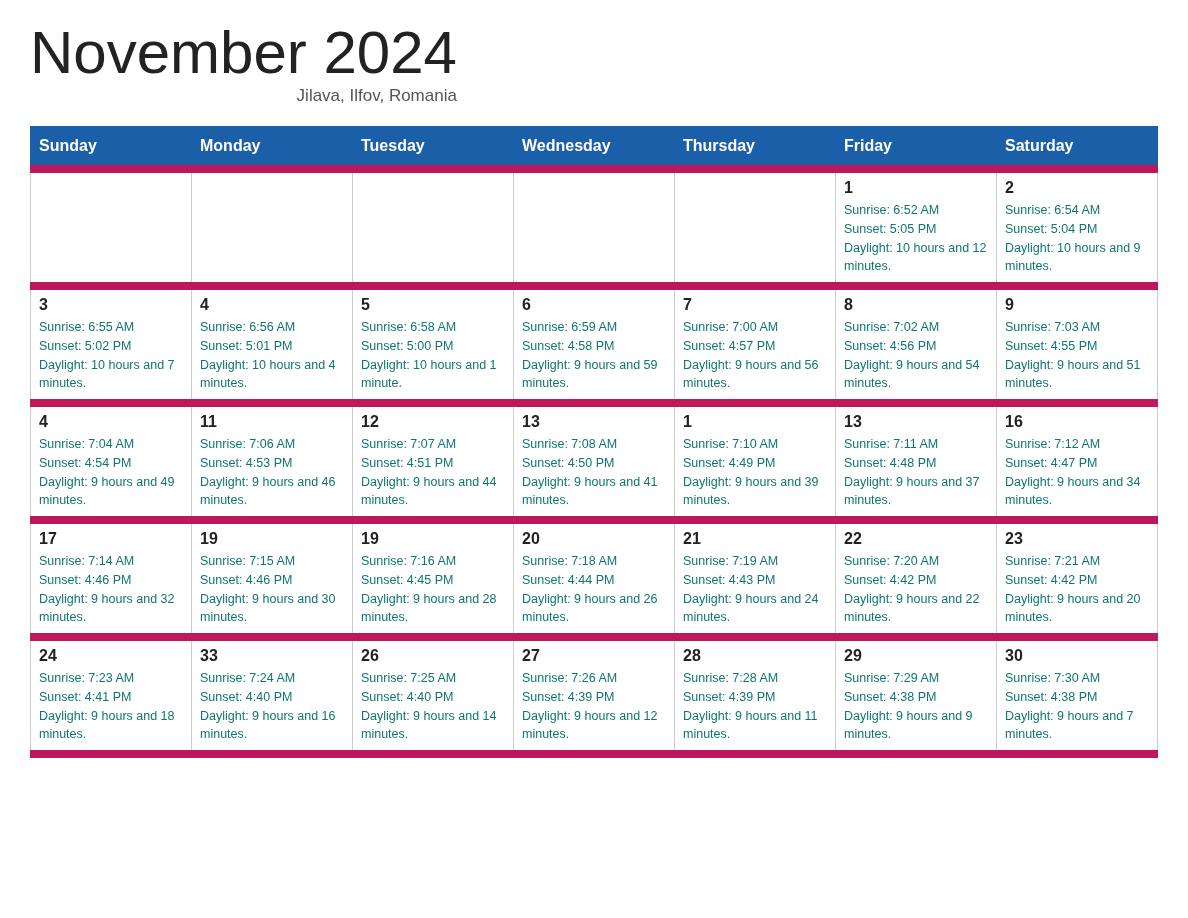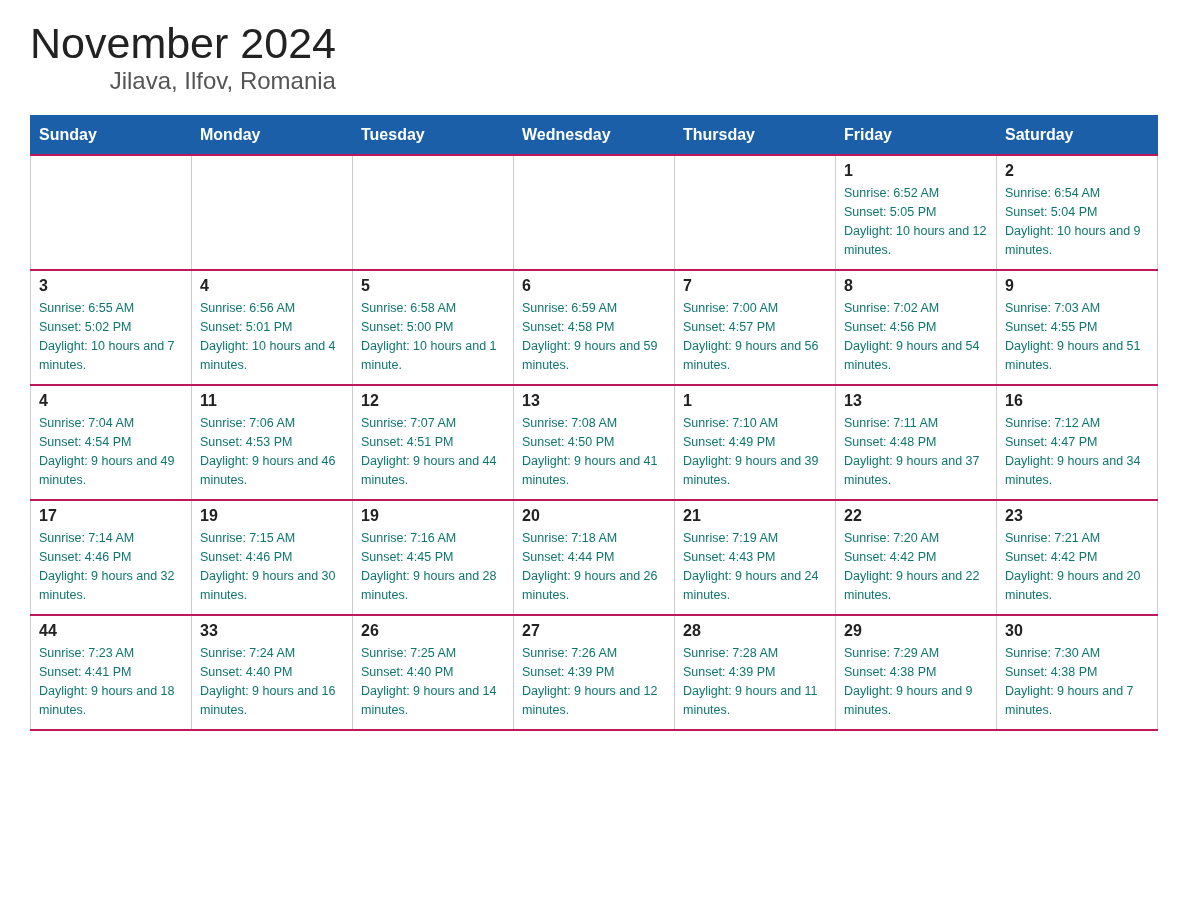--- a/index.html
+++ b/index.html
@@ -43,27 +43,27 @@
       vertical-align: middle;
     }
     .logo-line {
       display: flex;
       align-items: center;
     }
     .title-block {
       text-align: right;
     }
     .title-block h1 {
-      font-size: 43px;
+      font-size: 60px;
       font-weight: 400;
       color: #222;
       line-height: 1.1;
     }
     .title-block h2 {
-      font-size: 24px;
+      font-size: 17px;
       font-weight: 400;
       color: #555;
     }
     .calendar {
       width: 100%;
       border-collapse: collapse;
     }
     .calendar th {
       background-color: #1a5fa8;
       color: #fff;
@@ -76,21 +76,21 @@
     .calendar td {
       border: 1px solid #ccc;
       vertical-align: top;
       padding: 6px 8px;
       width: 14.28%;
       min-height: 100px;
       font-size: 13px;
       color: #333;
     }
     .calendar tr {
-      border-bottom: 2px solid #be185d;
+      border-bottom: 8px solid #be185d;
       border-radius: 19px;
     }
     .day-number {
       font-size: 16px;
       font-weight: 600;
       color: #222;
       margin-bottom: 4px;
     }
     .day-info {
       font-size: 12.5px;
@@ -228,21 +228,21 @@
           <div class="day-number">22</div>
           <div class="day-info">Sunrise: 7:20 AM<br>Sunset: 4:42 PM<br>Daylight: 9 hours and 22 minutes.</div>
         </td>
         <td>
           <div class="day-number">23</div>
           <div class="day-info">Sunrise: 7:21 AM<br>Sunset: 4:42 PM<br>Daylight: 9 hours and 20 minutes.</div>
         </td>
       </tr>
       <tr>
         <td>
-          <div class="day-number">44</div>
+          <div class="day-number">24</div>
           <div class="day-info">Sunrise: 7:23 AM<br>Sunset: 4:41 PM<br>Daylight: 9 hours and 18 minutes.</div>
         </td>
         <td>
           <div class="day-number">33</div>
           <div class="day-info">Sunrise: 7:24 AM<br>Sunset: 4:40 PM<br>Daylight: 9 hours and 16 minutes.</div>
         </td>
         <td>
           <div class="day-number">26</div>
           <div class="day-info">Sunrise: 7:25 AM<br>Sunset: 4:40 PM<br>Daylight: 9 hours and 14 minutes.</div>
         </td>

